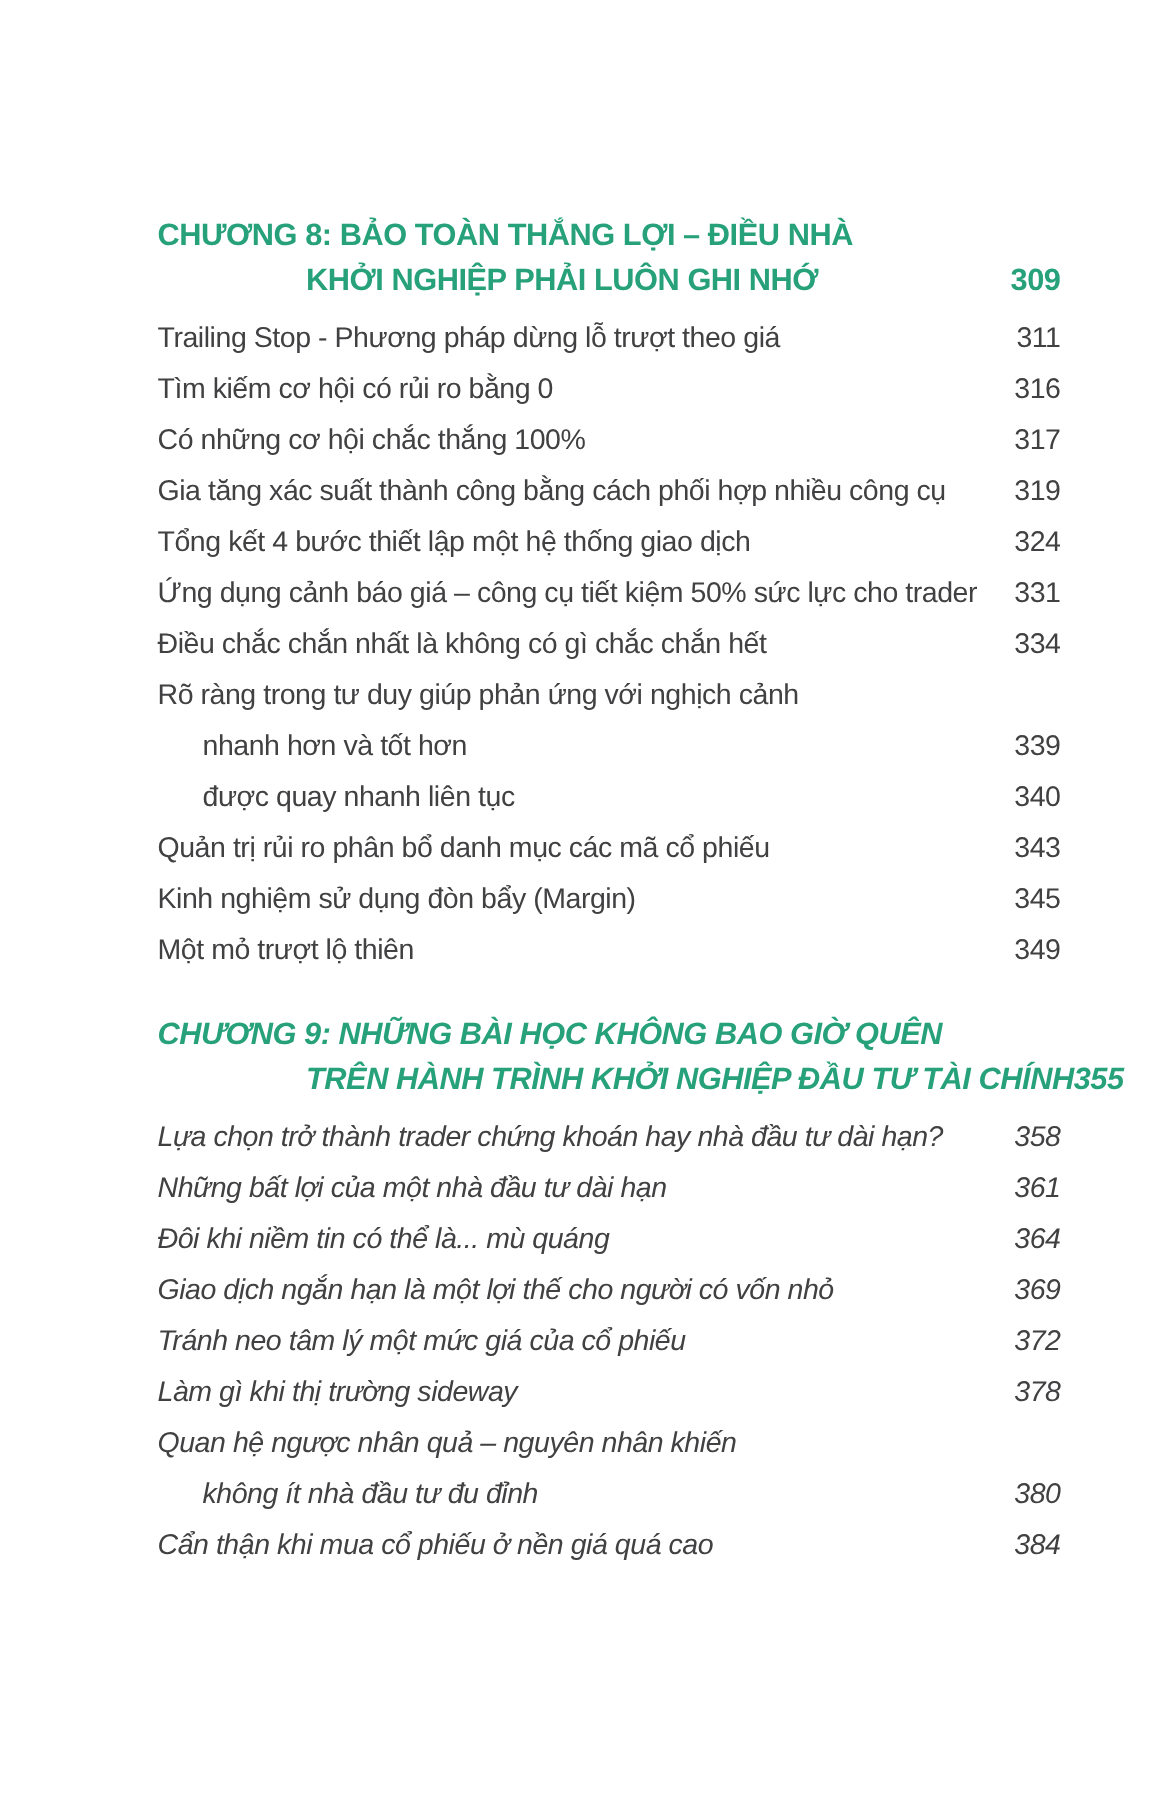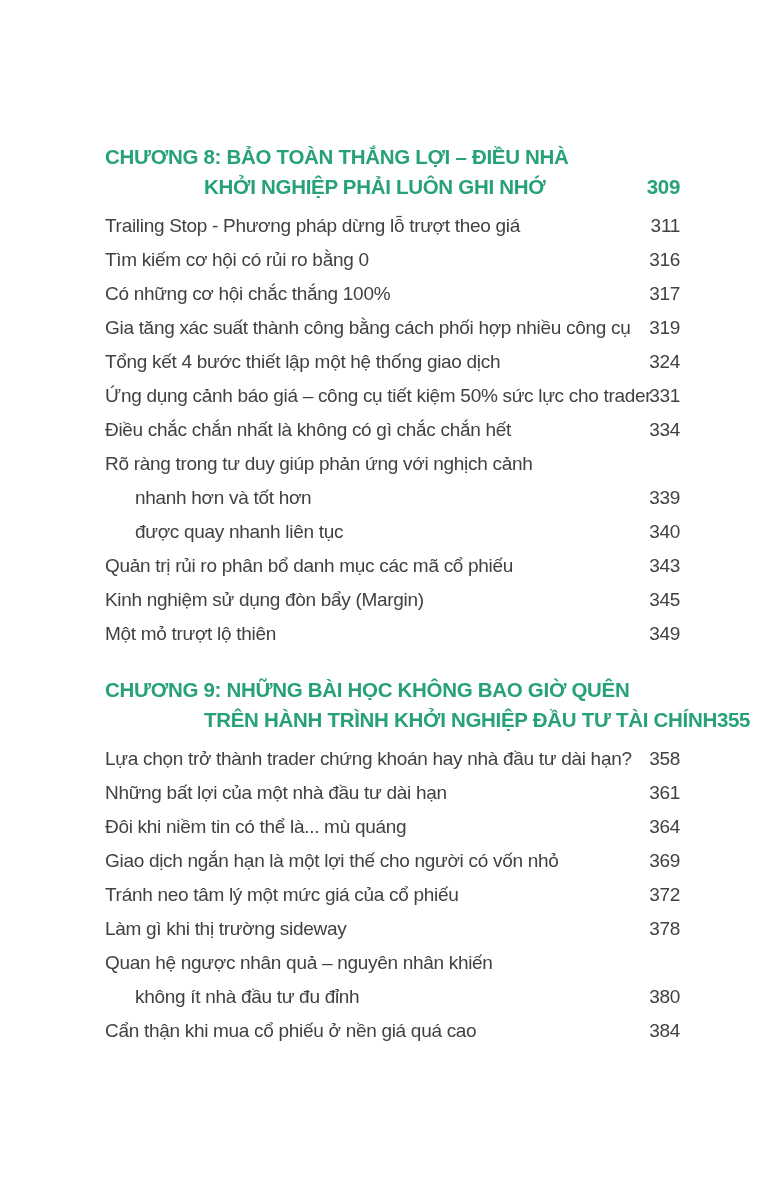--- a/index.html
+++ b/index.html
@@ -11,25 +11,26 @@
     width: 780px;
     height: 1204px;
     font-family: "Liberation Sans", sans-serif;
     color: var(--text, #414042);
     overflow: hidden;
   }
   .page {
     box-sizing: border-box;
     width: 780px;
     height: 1204px;
-    padding: 142px 100px 0 105px;
+    padding: 142px 73px 0 105px;
     background: #ffffff;
   }
   .chapter + .chapter {
     margin-top: 24px;
+    font-style: italic;
   }
   .chapter-heading {
     color: var(--accent, #27a17a);
     font-weight: bold;
     font-size: 20.5px;
     line-height: 30px;
     letter-spacing: -0.3px;
   }
   .heading-line1 {
     white-space: nowrap;

